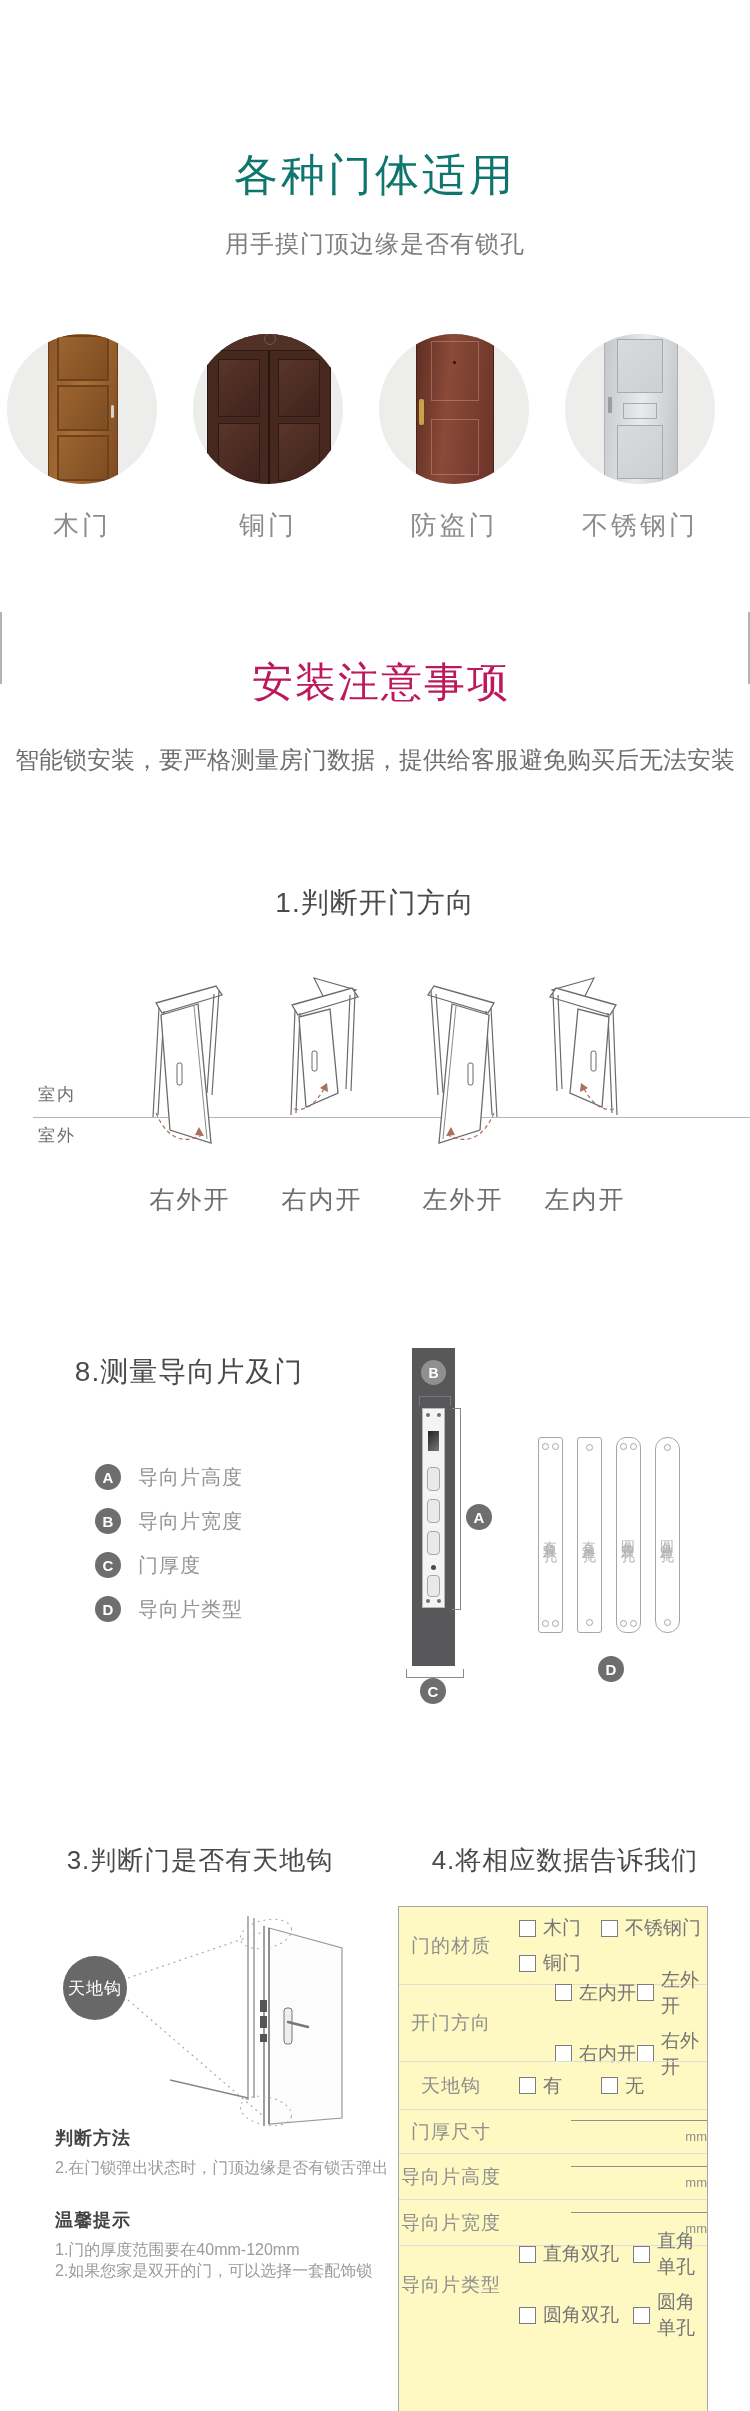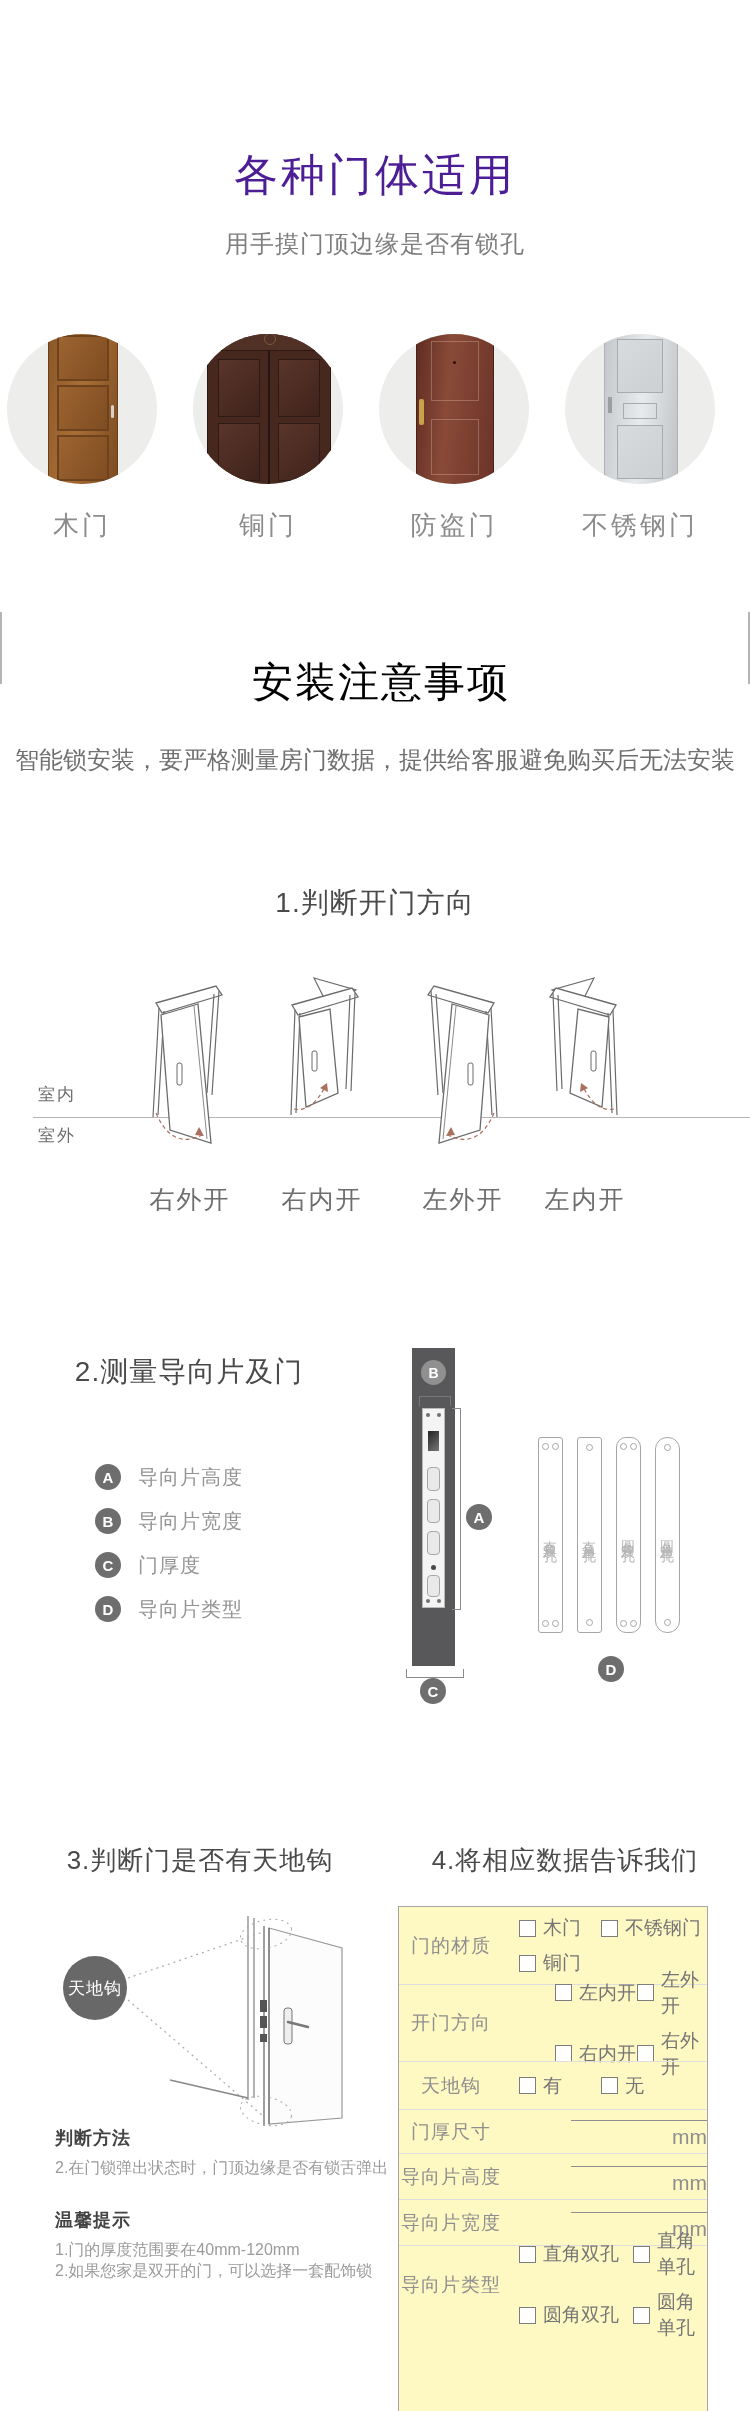--- a/index.html
+++ b/index.html
@@ -1,23 +1,23 @@
 <!DOCTYPE html>
 <html><head>
 <meta charset="utf-8">
 <style>
   html,body{margin:0;padding:0;background:#fff;}
   .page{position:relative;width:750px;height:2411px;margin:0 auto;background:#fff;
         font-family:"Liberation Sans","DejaVu Sans",sans-serif;overflow:hidden;}
   .abs{position:absolute;}
 
   
-  .h1{left:0;right:0;top:146px;font-size:44px;letter-spacing:3px;color:#4c1d95;text-align:center;}
+  .h1{left:0;right:0;top:146px;font-size:44px;letter-spacing:3px;color:#0f766e;text-align:center;}
   .sub1{left:0;right:0;top:228px;font-size:24px;letter-spacing:1px;color:#7e7e7e;text-align:center;}
-  .h2{left:12px;right:0;top:655px;font-size:41px;letter-spacing:2px;color:#000000;text-align:center;}
+  .h2{left:12px;right:0;top:655px;font-size:41px;letter-spacing:2px;color:#be185d;text-align:center;}
   .sub2{left:0;right:0;top:744px;font-size:24px;color:#6f6f6f;text-align:center;}
   .h3{font-size:28px;color:#4a4a4a;text-align:center;letter-spacing:1px;}
 
   
   .tick{top:612px;width:2px;height:72px;background:#b4b4b4;}
 
   
   .circle{top:334px;width:150px;height:150px;border-radius:50%;background:#ededec;overflow:hidden;}
   .door-label{top:508px;width:150px;text-align:center;font-size:26px;letter-spacing:3px;color:#8c8c8c;}
 
@@ -101,21 +101,21 @@
           letter-spacing:1px;flex:0 0 auto;}
   .tvalue{flex:1;display:flex;flex-direction:column;justify-content:center;gap:9px;padding-left:16px;box-sizing:border-box;}
   .optline{display:flex;align-items:center;}
   .opt{display:flex;align-items:center;}
   .opt.w82{width:82px;flex:0 0 auto;}
   .opt.w114{width:114px;flex:0 0 auto;}
   .cbx{width:15px;height:15px;border:1px solid #7d7d7d;margin-right:7px;flex:0 0 auto;background:#fff;}
   .optlabel{font-size:19px;color:#767676;}
   .blankline{display:flex;align-items:flex-end;padding-bottom:9px;}
   .uline{width:136px;border-bottom:1px solid #909090;height:14px;}
-  .unit{font-size:21px;color:#8e8e8e;margin-left:6px;line-height:14px;}
+  .unit{font-size:13px;color:#8e8e8e;margin-left:6px;line-height:14px;}
 
   svg{display:block;}
 </style>
 </head>
 <body>
 
 <div class="page">
 
   <div class="abs h1">各种门体适用</div>
   <div class="abs sub1">用手摸门顶边缘是否有锁孔</div>
@@ -214,21 +214,21 @@
     <rect x="44" y="76" width="5" height="20" rx="2" fill="none" stroke="#6b6b6b"></rect>
     <path d="M26,134 Q44,138 58,110" fill="none" stroke="#aa6f5e" stroke-width="1.2" stroke-dasharray="4,3"></path>
     <polygon points="59,108 52,113 60,117" fill="#aa6f5e"></polygon>
   </svg>
 
   <div class="abs dirlabel" style="left:147px;">右外开</div>
   <div class="abs dirlabel" style="left:279px;">右内开</div>
   <div class="abs dirlabel" style="left:420px;">左外开</div>
   <div class="abs dirlabel" style="left:542px;">左内开</div>
 
-  <div class="abs h3" style="left:69px;top:1353px;width:240px;">2.测量导向片及门</div>
+  <div class="abs h3" style="left:69px;top:1353px;width:240px;">8.测量导向片及门</div>
 
   <div class="abs legend-row" style="top:1464px;">
     <span class="badge">A</span>
     <span class="legend-text">导向片高度</span>
   </div>
   <div class="abs legend-row" style="top:1508px;">
     <span class="badge">B</span>
     <span class="legend-text">导向片宽度</span>
   </div>
   <div class="abs legend-row" style="top:1552px;">

